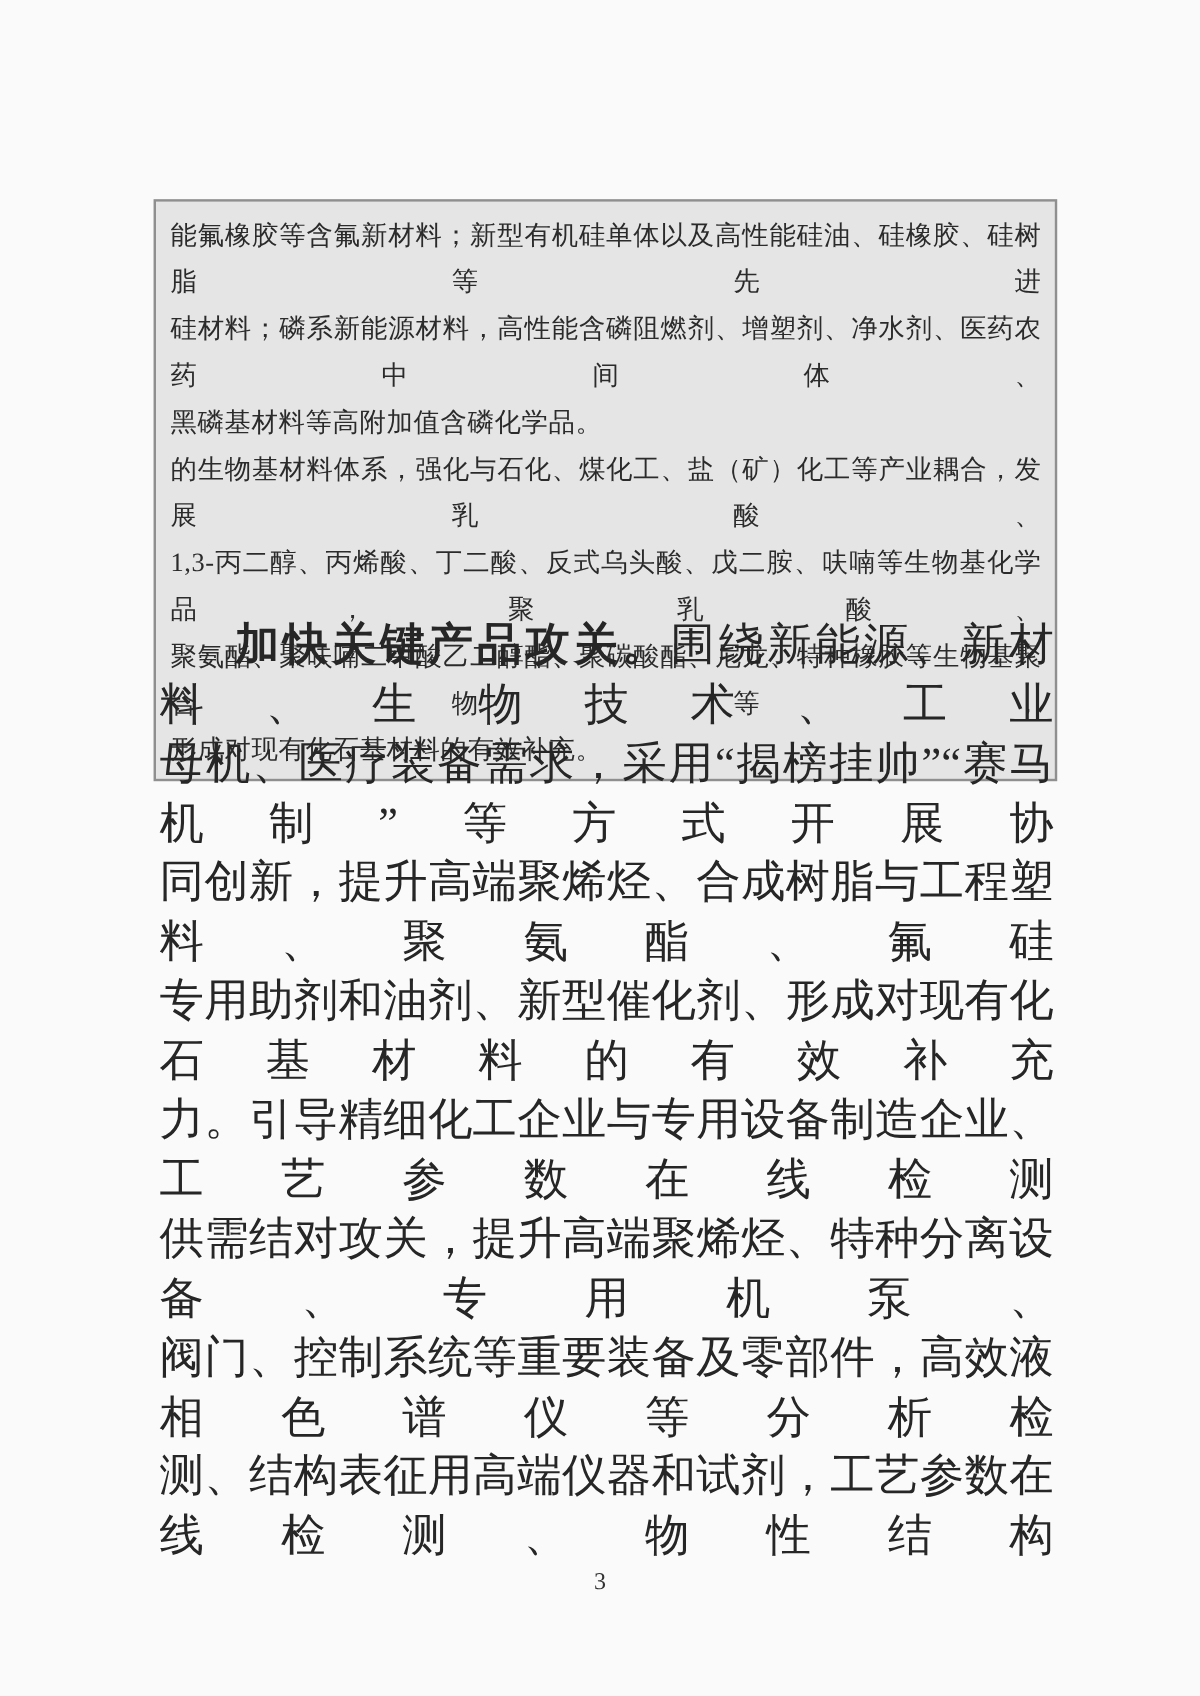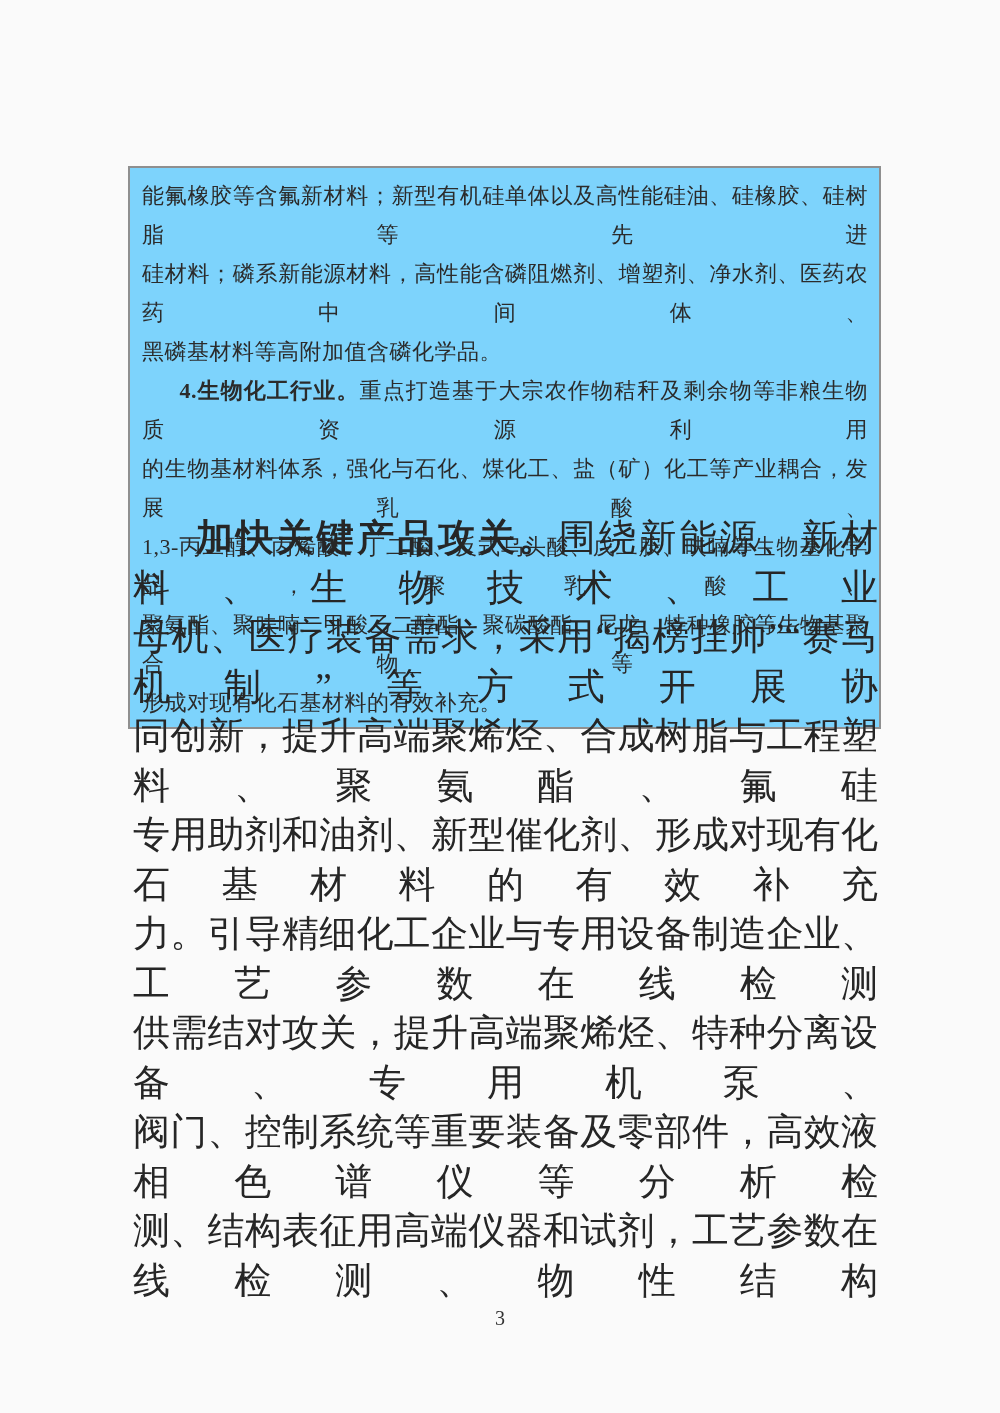--- a/index.html
+++ b/index.html
@@ -18,21 +18,21 @@
   }
   
   .hbox {
     position: absolute;
     left: 128px;
     top: 166px;
     width: 753px;
     box-sizing: border-box;
     border: 2px solid #8f8f8f;
     padding: 8px 11px 5px 12px;
-    background: #7dd3fc;
+    background: #e5e5e5;
   }
   .bline {
     font-size: 22px;
     line-height: 39px;
     text-align: justify;
     letter-spacing: 0.5px;
     white-space: normal;
   }
   .bline.just { text-align-last: justify; }
   .indent2 { text-indent: 1.7em; }
@@ -65,21 +65,20 @@
 </style>
 </head>
 <body>
 
 <div class="page">
 
   <div class="hbox">
     <div class="bline just">能氟橡胶等含氟新材料；新型有机硅单体以及高性能硅油、硅橡胶、硅树脂等先进</div>
     <div class="bline just">硅材料；磷系新能源材料，高性能含磷阻燃剂、增塑剂、净水剂、医药农药中间体、</div>
     <div class="bline">黑磷基材料等高附加值含磷化学品。</div>
-    <div class="bline just indent2"><span class="lead">4.生物化工行业。</span><span>重点打造基于大宗农作物秸秆及剩余物等非粮生物质资源利用</span></div>
     <div class="bline just">的生物基材料体系，强化与石化、煤化工、盐（矿）化工等产业耦合，发展乳酸、</div>
     <div class="bline just">1,3-丙二醇、丙烯酸、丁二酸、反式乌头酸、戊二胺、呋喃等生物基化学品，聚乳酸、</div>
     <div class="bline just">聚氨酯、聚呋喃二甲酸乙二醇酯、聚碳酸酯、尼龙、特种橡胶等生物基聚合物等，</div>
     <div class="bline">形成对现有化石基材料的有效补充。</div>
   </div>
 
   <div class="content">
 
     <div class="para-a">
       <div class="line just indent2"><span class="lead">加快关键产品攻关。</span><span>围绕新能源、新材料、生物技术、工业</span></div>

